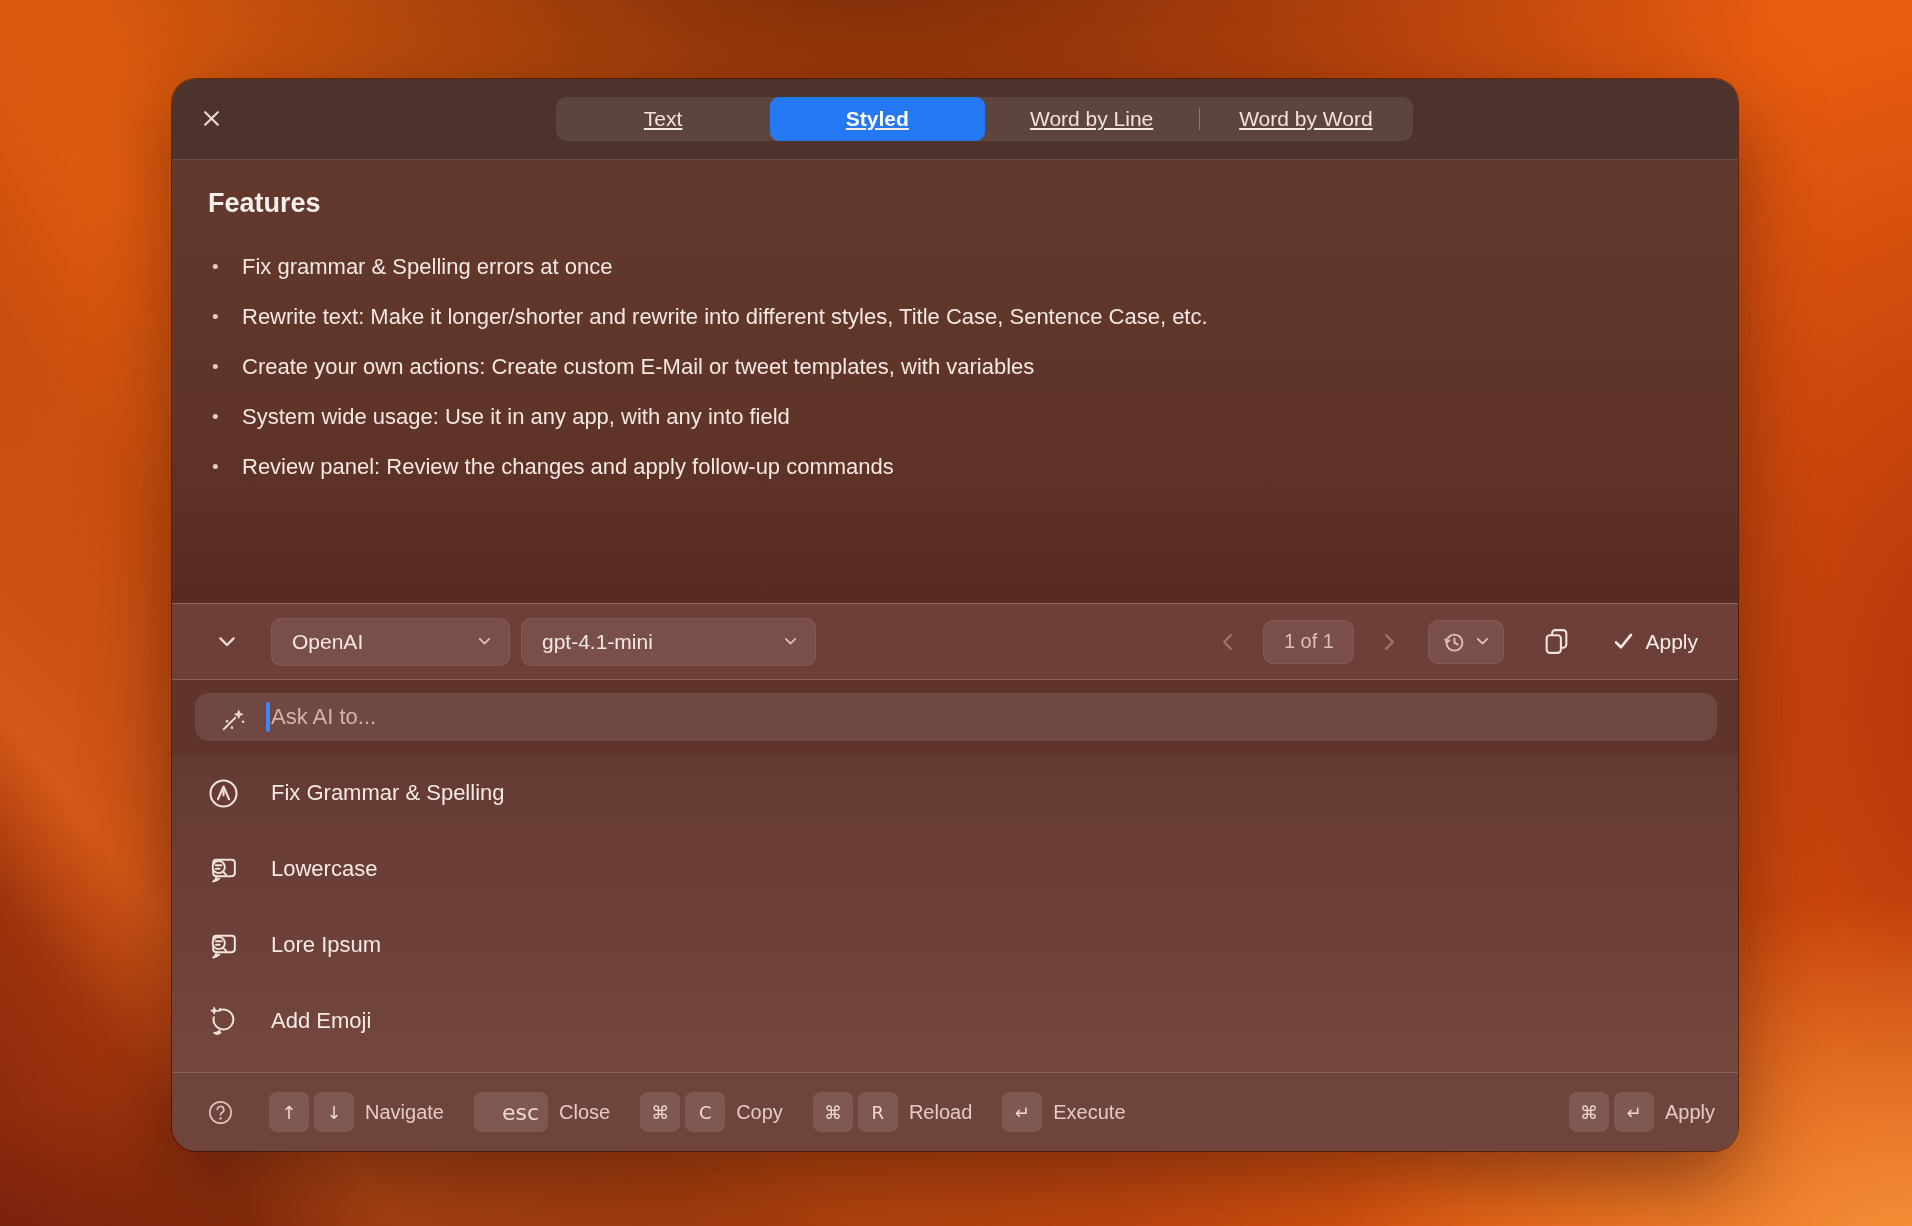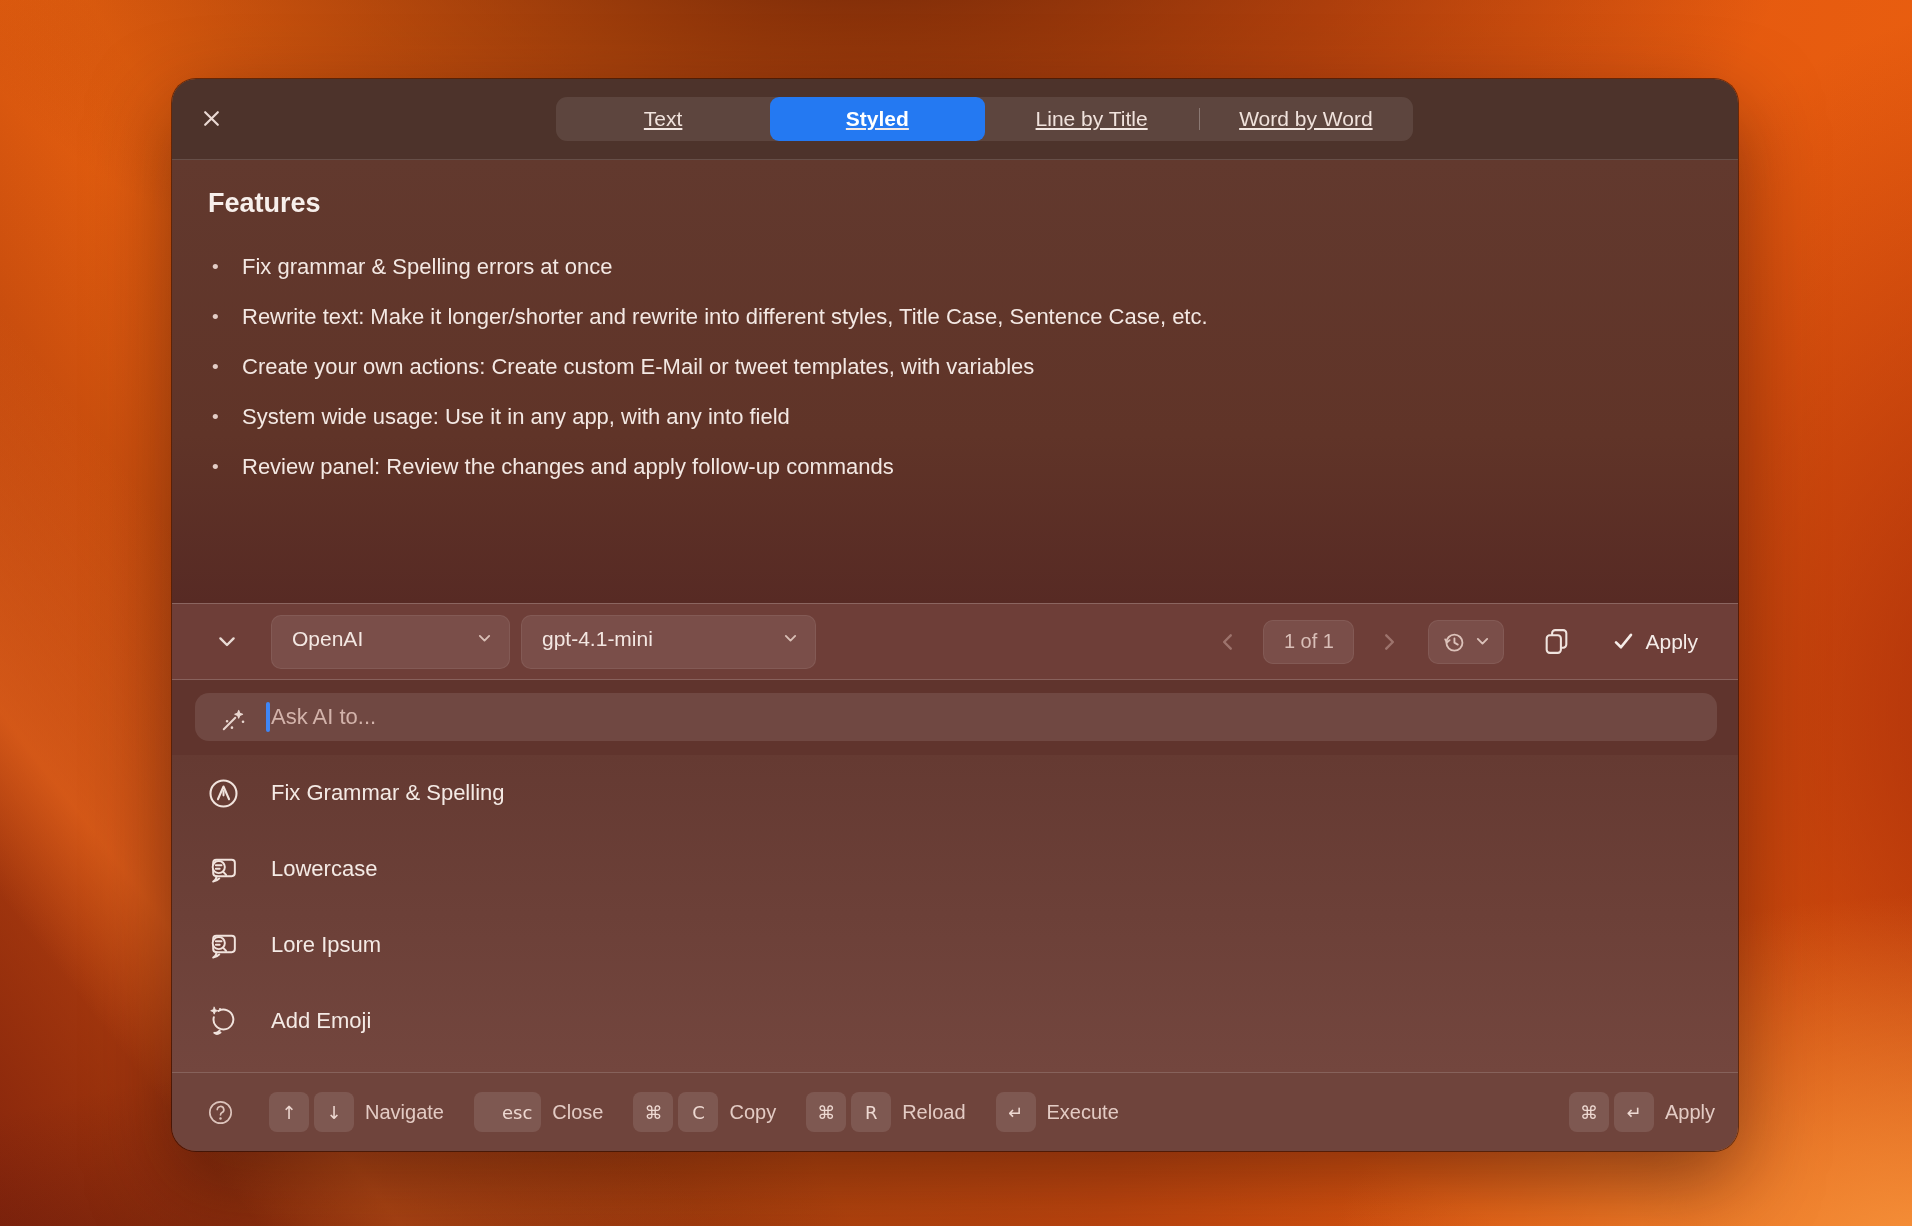--- a/index.html
+++ b/index.html
@@ -47,21 +47,21 @@
            padding:0 40px 0 43px;
            border-top:1px solid rgba(255,255,255,.20);
            border-bottom:1px solid rgba(255,255,255,.18);}
   .icon{display:inline-flex;align-items:center;justify-content:center;color:inherit;}
   .icon svg{display:block;}
   .collapse-btn{width:24px;height:24px;padding:0;border:0;background:transparent;
                 color:#e9dbd5;cursor:pointer;}
   .pill{display:flex;align-items:center;background:rgba(255,255,255,.085);
         border:1px solid rgba(255,255,255,.07);border-radius:10px;height:46px;
         color:#f3e7e2;font-size:21px;font-weight:500;}
-  .pill.dd{justify-content:space-between;padding:0 16px 6px 20px;cursor:pointer;}
+  .pill.dd{justify-content:space-between;padding:0 16px 0 20px;cursor:pointer;}
   .pill.dd .dd-chev{color:#d9bfb6;}
   .pill-provider{width:201px;margin-left:32px;}
   .pill-model{width:257px;margin-left:11px;}
   .tb-right{margin-left:auto;display:flex;align-items:center;}
   .nav-chev{width:22px;height:22px;padding:0;border:0;background:transparent;
             color:rgba(233,203,195,.38);cursor:pointer;}
   .pill-page{width:89px;height:42px;justify-content:center;margin-left:24px;
              color:#d9bfb8;font-size:20px;}
   .nav-chev.next{margin-left:24px;}
   .pill-history{height:42px;padding:0 12px;margin-left:28px;gap:7px;cursor:pointer;
@@ -110,21 +110,21 @@
       <button class="close-btn">
         <span class="icon">
             <svg width="23" height="23" viewBox="0 0 20 20" fill="none" stroke="currentColor" stroke-linecap="round" stroke-linejoin="round" stroke-width="1.9">
               <path d="M4.5 4.5 L15.5 15.5 M15.5 4.5 L4.5 15.5"></path>
             </svg>
           </span>
       </button>
       <div class="tabs" id="tabs">
           <div class="tab">Text</div>
           <div class="tab selected" style="background: rgb(36, 121, 242);">Styled</div>
-          <div class="tab">Line by Title</div>
+          <div class="tab">Word by Line</div>
           <div class="tab divided">Word by Word</div>
         </div>
     </div>
 
     <div class="features">
       <h1>Features</h1>
       <ul id="bullets">
           <li>Fix grammar &amp; Spelling errors at once</li>
           <li>Rewrite text: Make it longer/shorter and rewrite into different styles, Title Case, Sentence Case, etc.</li>
           <li>Create your own actions: Create custom E-Mail or tweet templates, with variables</li>
@@ -279,21 +279,21 @@
             </svg>
           </span>
       </button>
       <span id="shortcuts" style="display:flex;align-items:center;">
           <span class="sc-group">
             <span class="key">↑</span>
             <span class="key">↓</span>
             <span class="sc-label">Navigate</span>
           </span>
           <span class="sc-group">
-            <span class="key" style="font-size: 18px; padding-left: 28px;">esc</span>
+            <span class="key" style="font-size: 22px; padding-left: 28px;">esc</span>
             <span class="sc-label">Close</span>
           </span>
           <span class="sc-group">
             <span class="key">⌘</span>
             <span class="key">C</span>
             <span class="sc-label">Copy</span>
           </span>
           <span class="sc-group">
             <span class="key">⌘</span>
             <span class="key">R</span>

